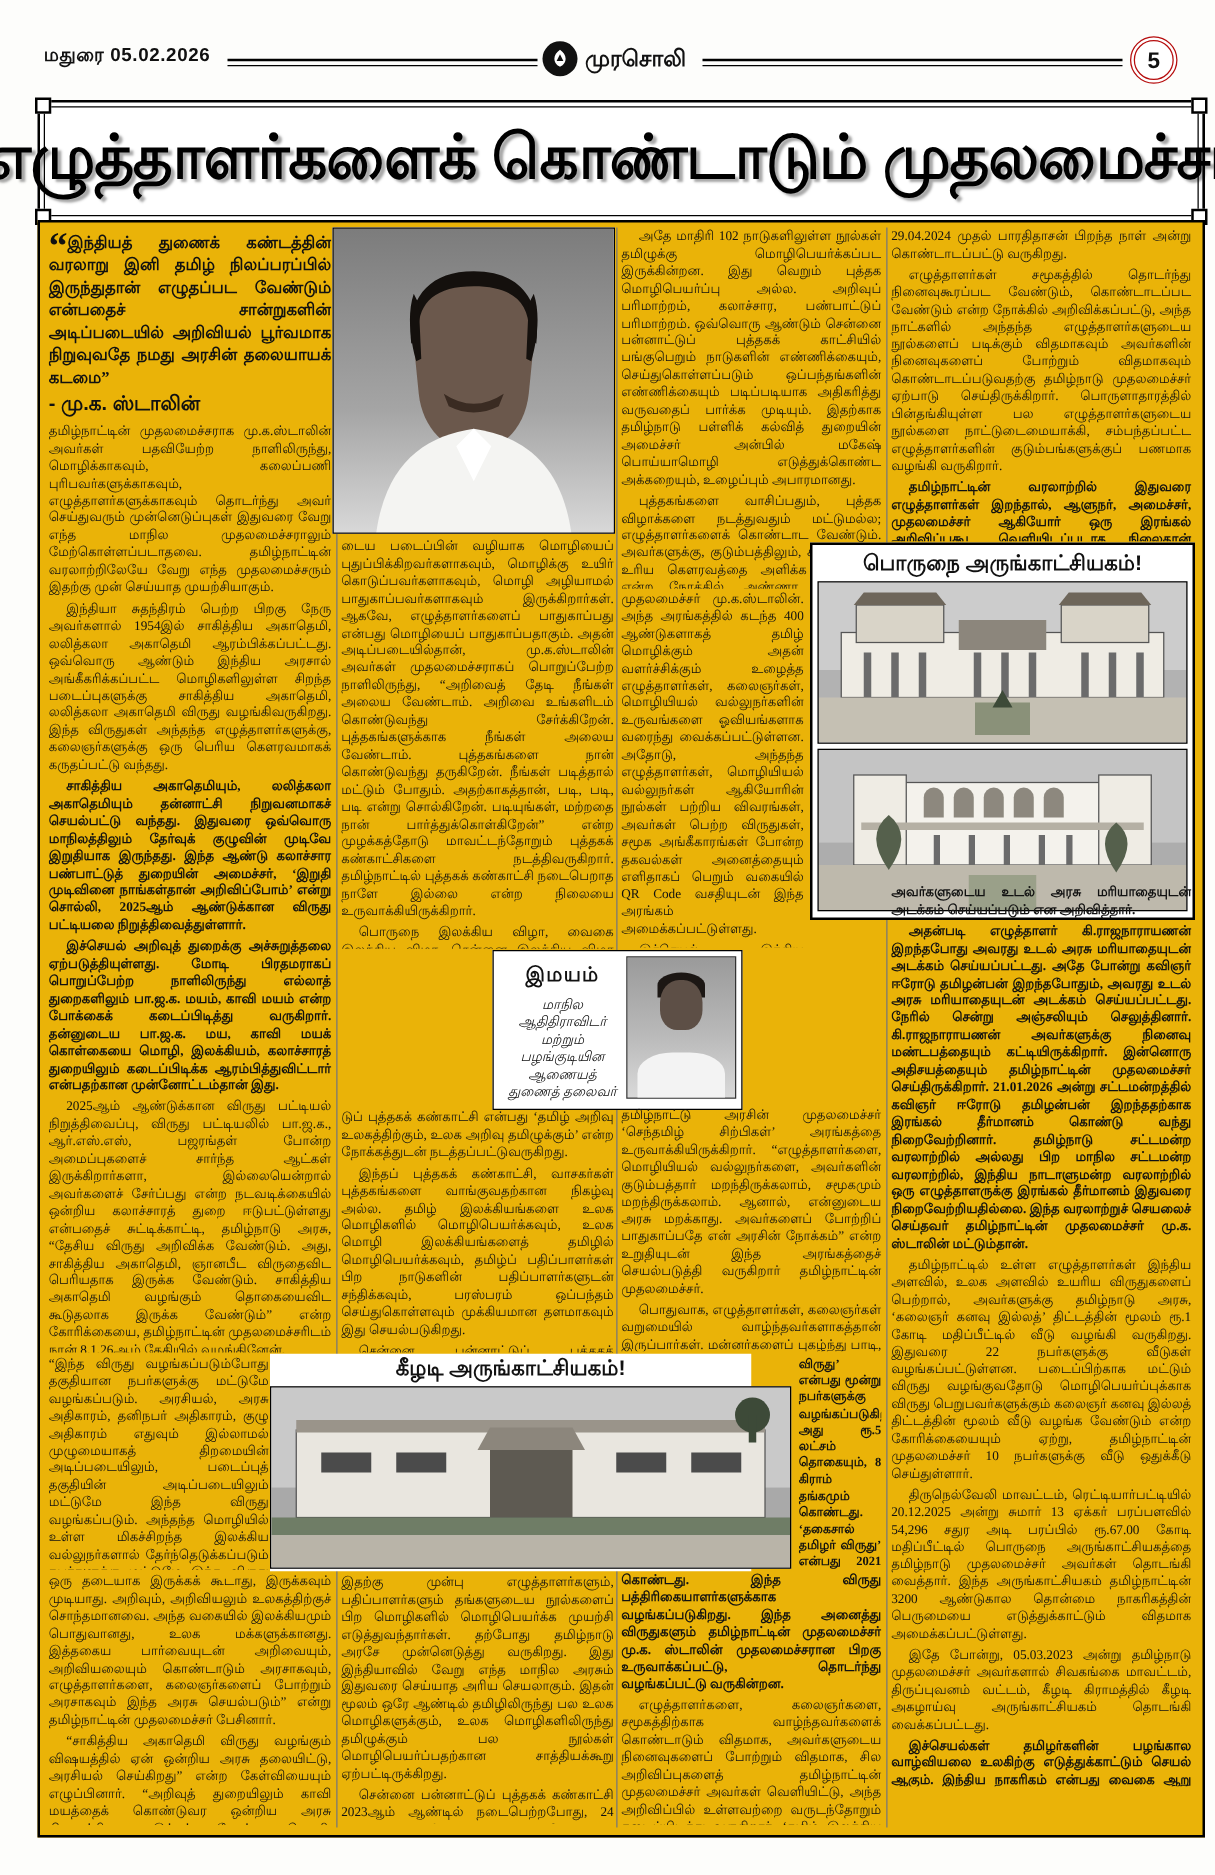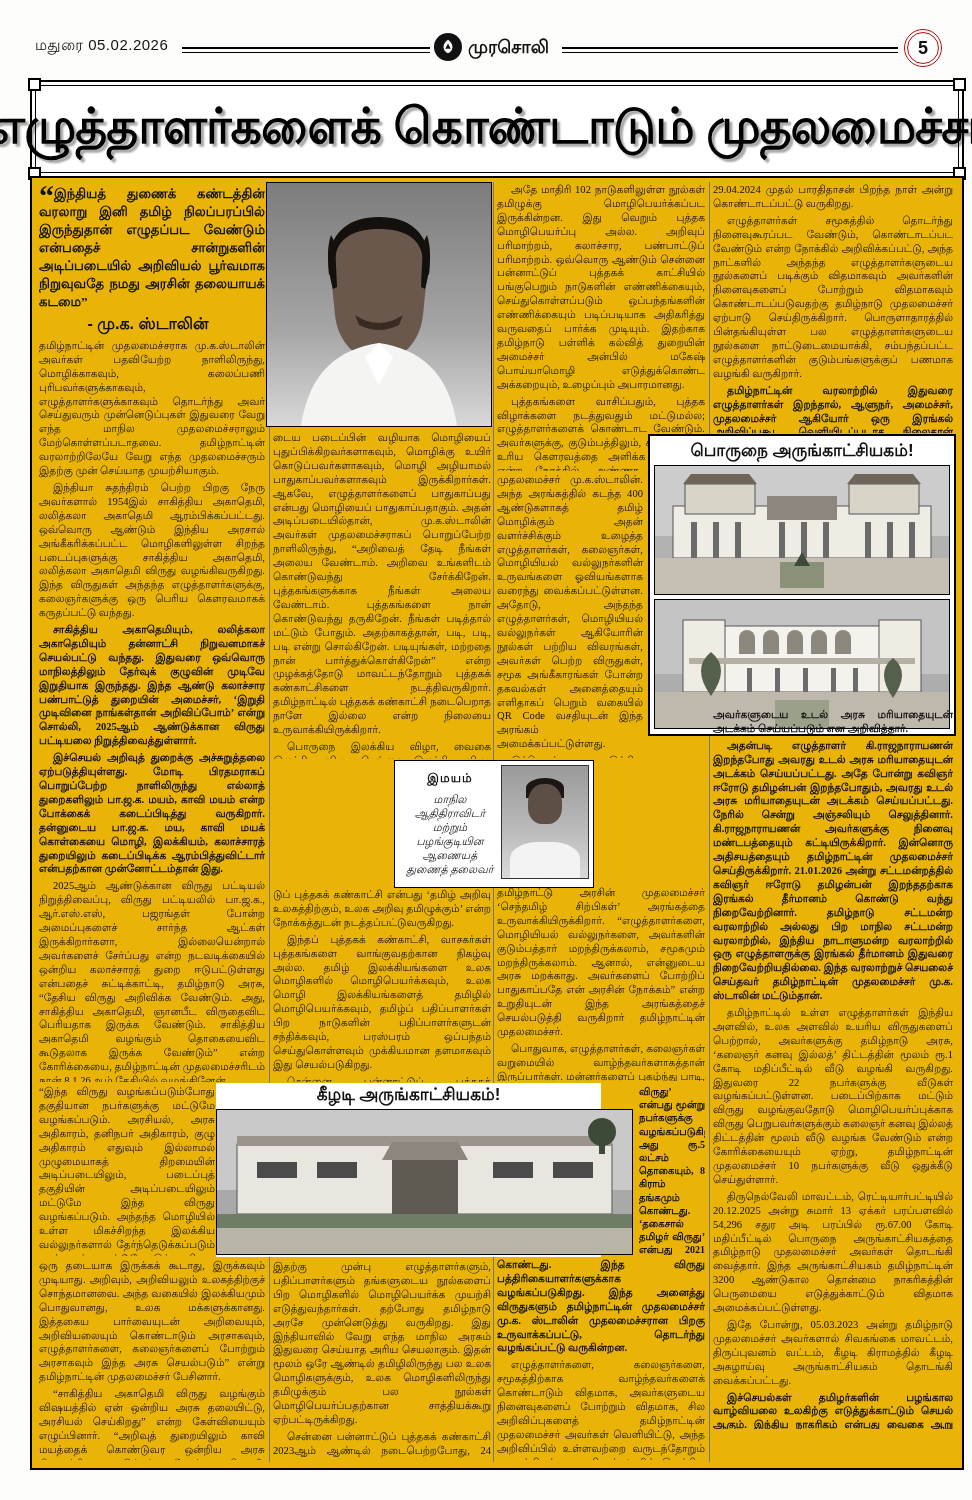--- a/index.html
+++ b/index.html
@@ -1,20 +1,20 @@
 <!DOCTYPE html>
 <html><head>
 <meta charset="utf-8">
 <style>
   html,body{margin:0;padding:0;background:#e8e8e4;}
   .page{position:relative;width:972px;height:1500px;background:#fdfdfb;margin:0 auto;
         font-family:"Liberation Serif","DejaVu Serif",serif;color:#111;overflow:hidden;}
   
   .hdr-date{position:absolute;left:35px;top:36px;font-family:"Liberation Sans",sans-serif;
-            font-weight:normal;font-size:15px;letter-spacing:.5px;}
+            font-weight:bold;font-size:15px;letter-spacing:.5px;}
   .h-rule{position:absolute;top:47px;height:3px;border-top:2px solid #000;border-bottom:1px solid #000;}
   .h-rule.left{left:182px;width:248px;}
   .h-rule.right{left:562px;width:336px;}
   .masthead-logo{position:absolute;left:434px;top:33px;width:28px;height:28px;border-radius:50%;
                  background:#111;display:flex;align-items:center;justify-content:center;}
   .masthead-logo svg{width:18px;height:18px;}
   .masthead{position:absolute;left:468px;top:37px;font-weight:bold;font-size:18px;
             font-family:"Liberation Sans",sans-serif;}
   .page-num{position:absolute;left:904px;top:29px;width:30px;height:30px;border:4px double #b60d0d;
             border-radius:50%;display:flex;align-items:center;justify-content:center;
@@ -29,31 +29,31 @@
   
   .body-box{position:absolute;left:30px;top:176px;width:930px;height:1290px;border:2px solid #000;background:#eab308;}
   .vsep{position:absolute;top:4px;height:1280px;width:1px;background:#777;}
   .col{position:absolute;overflow:hidden;font-size:10.6px;line-height:13.9px;text-align:justify;}
   .col p{margin:0 0 3px 0;text-indent:14px;}
   .col p.cont{text-indent:0;}
   .col p.bold{font-weight:bold;}
   
   .quote{font-weight:bold;font-size:13.2px;line-height:18px;margin:2px 0 4px 0;text-align:justify;}
   .quote .qmark{font-size:30px;line-height:10px;vertical-align:-8px;font-weight:900;}
-  .attribution{text-align:center;font-weight:bold;font-size:16px;margin:6px 8px 8px 0;
+  .attribution{text-align:left;font-weight:bold;font-size:16px;margin:6px 8px 8px 0;
                font-family:"Liberation Sans",sans-serif;}
   
   .fig{position:absolute;background:#fff;}
   .photo-frame{border:1px solid #000;background:#cfcfcf;position:relative;overflow:hidden;}
   .fig-title{font-family:Liberation Sans, sans-serif;font-weight:bold;font-size:17px;
              text-align:center;margin:2px 0 3px 0;}
   .porunai-box{border:2px solid #000;padding:3px 4px;}
   .author-box{border:1.5px solid #000;background:#fff;display:flex;padding:4px;}
   .author-left{flex:1;text-align:center;padding-top:6px;}
-  .author-name{font-weight:bold;font-size:12px;letter-spacing:1px;}
+  .author-name{font-weight:bold;font-size:16px;letter-spacing:1px;}
   .author-title{font-style:italic;font-size:11px;line-height:14px;margin-top:6px;padding:0 4px;}
   .author-photo{width:86px;height:112px;border:1px solid #333;
       background:linear-gradient(180deg,#9a9a9a 0%,#b9b9b9 55%,#d9d9d9 100%);position:relative;overflow:hidden;}
   .sil-head{position:absolute;left:50%;top:18px;transform:translateX(-50%);width:34px;height:40px;
             border-radius:45% 45% 40% 40%;background:#5d4f46;}
   .sil-hair{position:absolute;left:50%;top:12px;transform:translateX(-50%);width:38px;height:20px;
             border-radius:50% 50% 0 0;background:#1c1714;}
   .sil-body{position:absolute;left:50%;bottom:-6px;transform:translateX(-50%);width:70px;height:42px;
             border-radius:40% 40% 0 0;background:#f3f3f3;}
   

